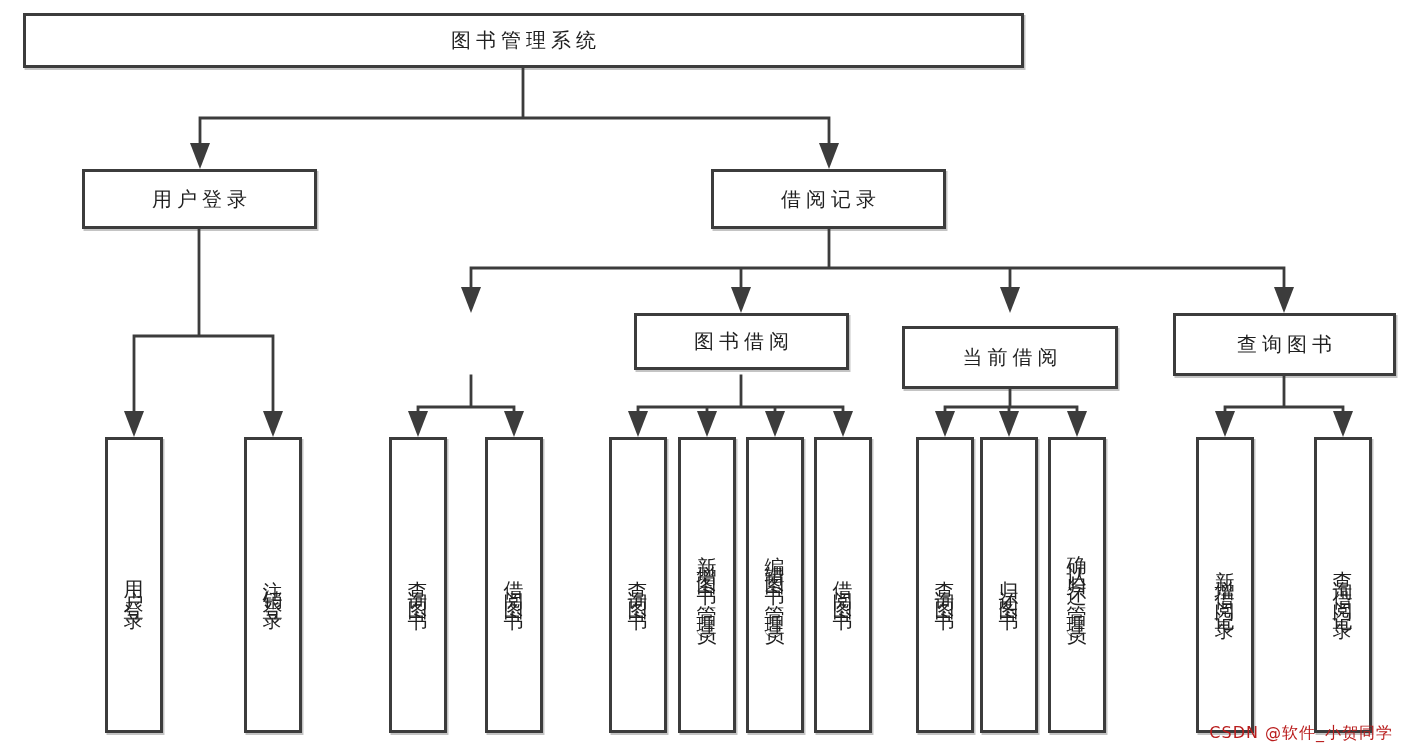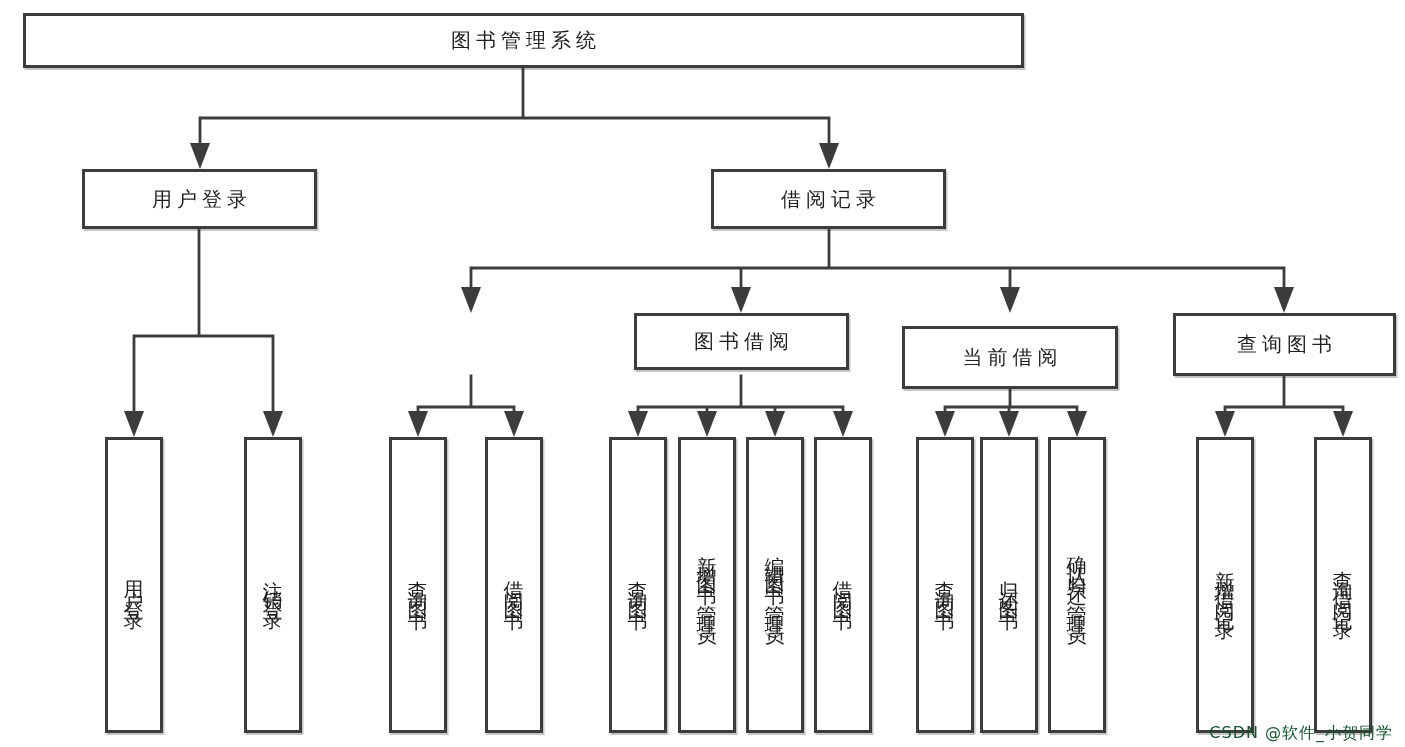--- a/index.html
+++ b/index.html
@@ -15,21 +15,21 @@
     border:3px solid #3c3c3c;display:flex;align-items:center;justify-content:center;
     color:#1f1f1f;box-shadow:1.5px 2px 0 rgba(60,60,60,0.30);
   }
   .box.h span{font-size:20px;letter-spacing:5px;text-indent:5px;white-space:nowrap;}
   .box.v span{
     writing-mode:vertical-rl;text-orientation:mixed;
     font-size:20px;letter-spacing:10px;line-height:1.1;white-space:nowrap;
   }
   .watermark{
     position:absolute;right:12px;bottom:3px;font-size:16px;letter-spacing:1px;
-    color:#14532d;white-space:nowrap;
+    color:#b91c1c;white-space:nowrap;
   }
 </style>
 </head>
 <body>
 
 <div class="canvas">
 
   <svg class="wires" viewBox="0 0 1405 747">
     <path class="wire" d="M523,68 V118 M200,118 H829 M200,118 V146 M829,118 V146"></path>
     <path class="wire" d="M199,229 V336 M134,336 H273 M134,336 V414 M273,336 V414"></path>

